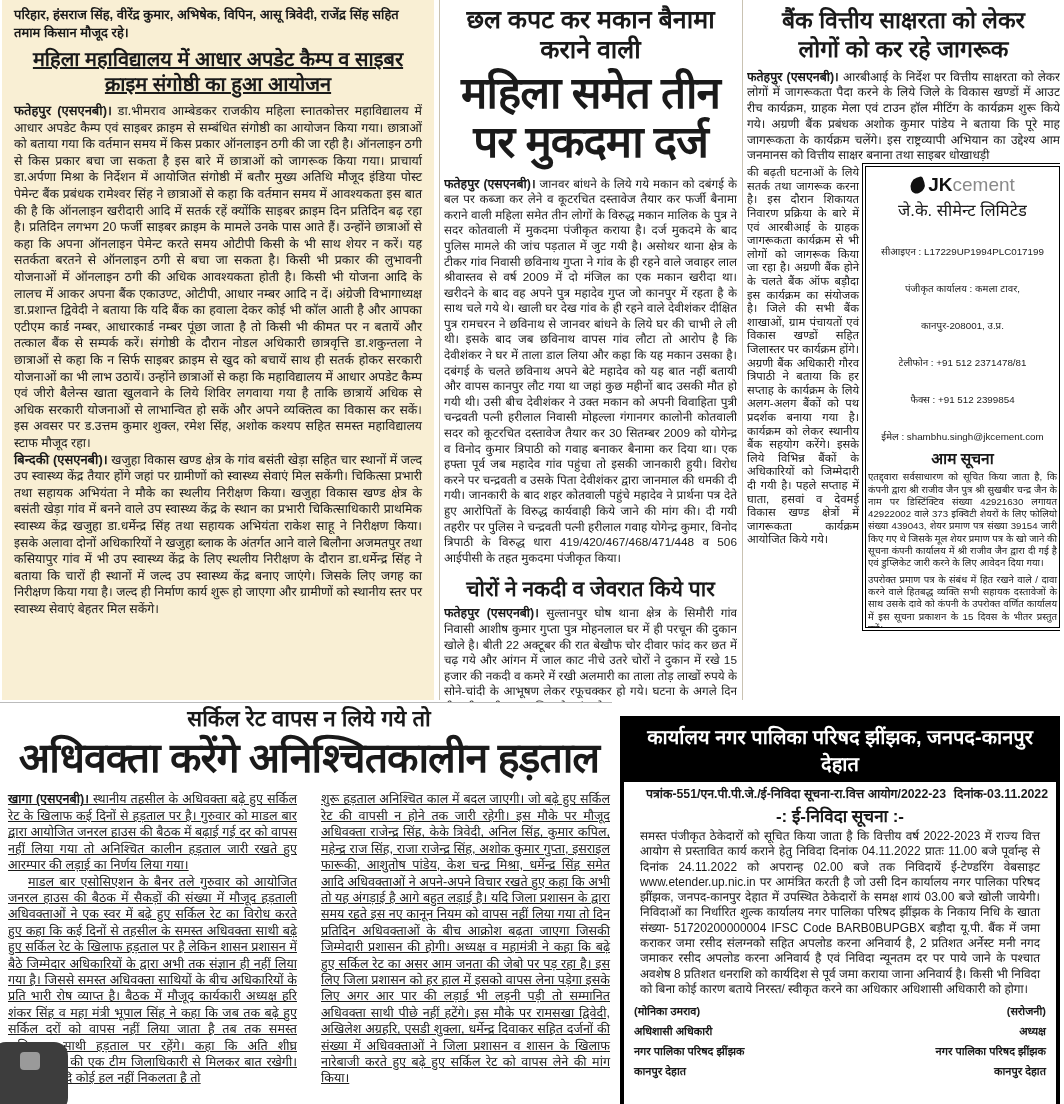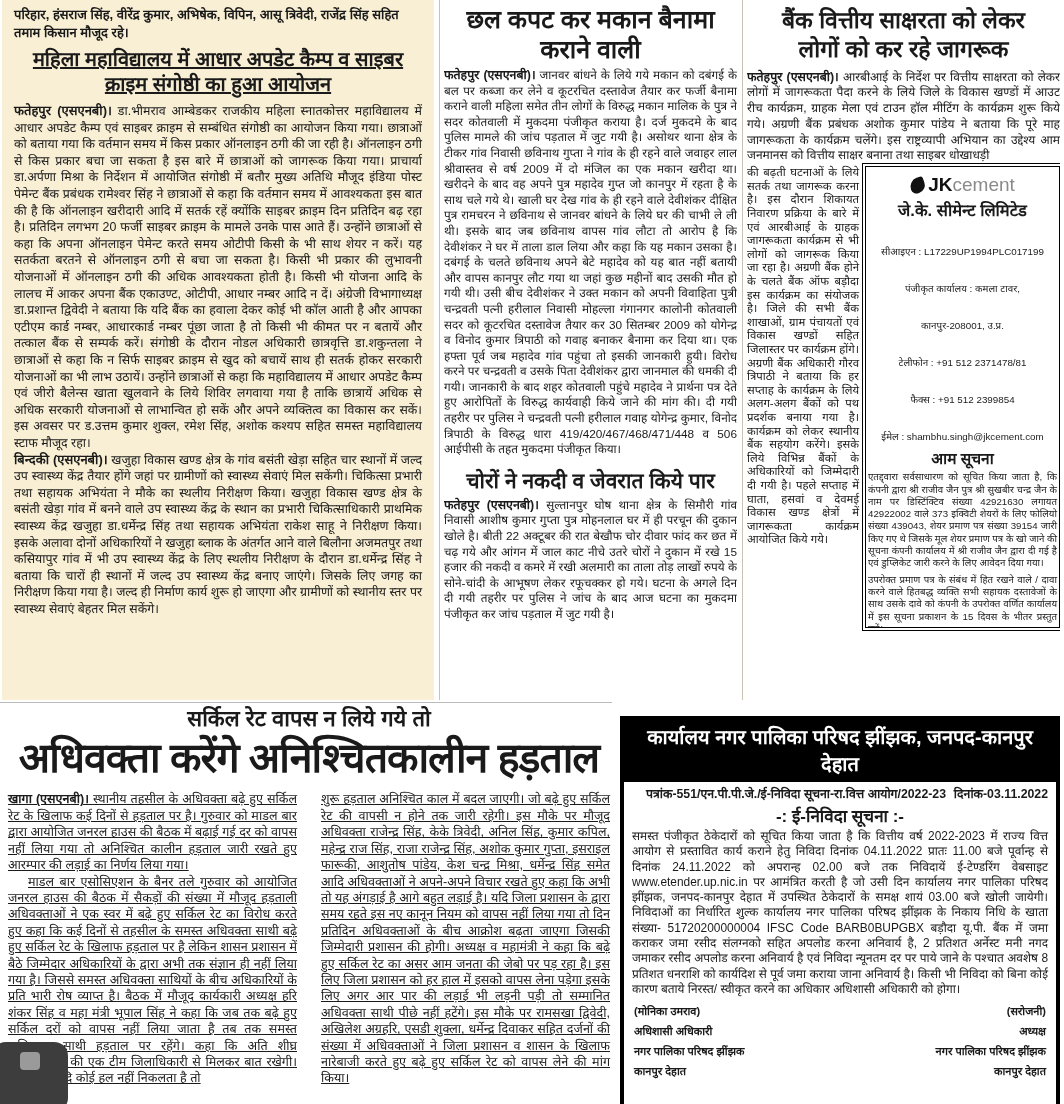--- a/index.html
+++ b/index.html
@@ -29,21 +29,21 @@
   .head-lg{font-weight:bold;font-size:23px;line-height:1.25;margin:4px 0 6px 0;}
   #bank-flex{display:flex;gap:6px;margin-top:2px;}
   #bank-narrow{width:112px;flex:0 0 112px;font-size:11.4px;line-height:13.6px;}
   
   #jk-ad{flex:1;border:1px solid #000;outline:1px solid #000;outline-offset:2px;
          padding:5px 2px;box-sizing:border-box;height:462px;overflow:hidden;background:#fff;}
   #jk-logo-row{display:flex;align-items:center;justify-content:center;gap:3px;margin:2px 0;}
   #jk-bird{width:15px;height:15px;background:#111;border-radius:80% 20% 70% 50%;transform:rotate(-20deg);}
   .jk-word{font-size:19px;font-weight:bold;color:#111;}
   .jk-word .grey{color:#8a8a8a;font-weight:normal;}
-  #jk-name{font-weight:bold;font-size:16.5px;margin:1px 0 3px 0;}
+  #jk-name{font-weight:normal;font-size:16.5px;margin:1px 0 3px 0;}
   .jk-line{font-size:9.8px;line-height:13px;margin-top:24px;}
   #jk-notice-title{font-weight:bold;font-size:15.5px;margin:4px 0 2px 0;}
   .jk-para{font-size:9.7px;line-height:12.3px;margin:0 0 4px 0;color:#222;}
   .jk-foot{display:flex;justify-content:space-between;font-size:9.8px;line-height:12.5px;}
   #jk-seal{position:relative;width:34px;height:34px;border:2px solid #555;border-radius:50%;
            transform:rotate(-14deg);opacity:.8;display:flex;align-items:center;justify-content:center;
            font-size:9px;color:#555;margin-top:-6px;}
   
   #strike{position:absolute;left:2px;top:702px;width:614px;height:402px;overflow:hidden;}
   #strike .kicker{font-size:22px;margin:4px 0;}
@@ -53,21 +53,21 @@
   .strike-col p{margin:0;}
   .strike-col .ind{text-indent:20px;}
   
   #tender{position:absolute;left:620px;top:716px;width:440px;height:408px;border:4px solid #000;
           box-sizing:border-box;background:#fff;overflow:hidden;}
   #tender-header{background:#000;color:#fff;font-weight:bold;font-size:20px;text-align:center;
                  padding:3px 2px 5px 2px;}
   #tender-refrow{display:flex;justify-content:space-between;font-weight:bold;font-size:12.3px;
                  padding:3px 8px 0 8px;margin-left:14px;}
   #tender-title{text-align:center;font-weight:bold;font-size:17px;margin:2px 0;}
-  #tender-body{font-size:11.9px;line-height:15.3px;padding:0 8px;margin:0;}
+  #tender-body{font-size:11.9px;line-height:15.3px;padding:0 16px;margin:0;}
   #tender-signs{display:flex;justify-content:space-between;padding:4px 10px 0 10px;}
   .sign-col{font-weight:bold;font-size:11px;line-height:20px;}
   .sign-col.right{text-align:right;}
   
   #corner-badge{position:absolute;left:-8px;top:1042px;width:76px;height:70px;background:#3d3d3d;
                 border-radius:14px;}
   #corner-badge .inner{position:absolute;left:28px;top:10px;width:20px;height:18px;background:#9a9a9a;
                        border-radius:4px;}
 </style>
 </head>
@@ -81,20 +81,24 @@
 
   <div id="left-box">
     <p class="cont">परिहार, हंसराज सिंह, वीरेंद्र कुमार, अभिषेक, विपिन, आसू त्रिवेदी, राजेंद्र सिंह सहित तमाम किसान मौजूद रहे।</p>
     <div class="head-md ctr">महिला महाविद्यालय में आधार अपडेट कैम्प व साइबर क्राइम संगोष्ठी का हुआ आयोजन</div>
     <p class="body-sm just"><b>फतेहपुर (एसएनबी)।</b> <span>डा.भीमराव आम्बेडकर राजकीय महिला स्नातकोत्तर महाविद्यालय में आधार अपडेट कैम्प एवं साइबर क्राइम से सम्बंधित संगोष्ठी का आयोजन किया गया। छात्राओं को बताया गया कि वर्तमान समय में किस प्रकार ऑनलाइन ठगी की जा रही है। ऑनलाइन ठगी से किस प्रकार बचा जा सकता है इस बारे में छात्राओं को जागरूक किया गया। प्राचार्या डा.अर्पणा मिश्रा के निर्देशन में आयोजित संगोष्ठी में बतौर मुख्य अतिथि मौजूद इंडिया पोस्ट पेमेन्ट बैंक प्रबंधक रामेश्वर सिंह ने छात्राओं से कहा कि वर्तमान समय में आवश्यकता इस बात की है कि ऑनलाइन खरीदारी आदि में सतर्क रहें क्योंकि साइबर क्राइम दिन प्रतिदिन बढ़ रहा है। प्रतिदिन लगभग 20 फर्जी साइबर क्राइम के मामले उनके पास आते हैं। उन्होंने छात्राओं से कहा कि अपना ऑनलाइन पेमेन्ट करते समय ओटीपी किसी के भी साथ शेयर न करें। यह सतर्कता बरतने से ऑनलाइन ठगी से बचा जा सकता है। किसी भी प्रकार की लुभावनी योजनाओं में ऑनलाइन ठगी की अधिक आवश्यकता होती है। किसी भी योजना आदि के लालच में आकर अपना बैंक एकाउण्ट, ओटीपी, आधार नम्बर आदि न दें। अंग्रेजी विभागाध्यक्ष डा.प्रशान्त द्विवेदी ने बताया कि यदि बैंक का हवाला देकर कोई भी कॉल आती है और आपका एटीएम कार्ड नम्बर, आधारकार्ड नम्बर पूंछा जाता है तो किसी भी कीमत पर न बतायें और तत्काल बैंक से सम्पर्क करें। संगोष्ठी के दौरान नोडल अधिकारी छात्रवृत्ति डा.शकुन्तला ने छात्राओं से कहा कि न सिर्फ साइबर क्राइम से खुद को बचायें साथ ही सतर्क होकर सरकारी योजनाओं का भी लाभ उठायें। उन्होंने छात्राओं से कहा कि महाविद्यालय में आधार अपडेट कैम्प एवं जीरो बैलेन्स खाता खुलवाने के लिये शिविर लगवाया गया है ताकि छात्रायें अधिक से अधिक सरकारी योजनाओं से लाभान्वित हो सकें और अपने व्यक्तित्व का विकास कर सकें। इस अवसर पर ड.उत्तम कुमार शुक्ल, रमेश सिंह, अशोक कश्यप सहित समस्त महाविद्यालय स्टाफ मौजूद रहा।</span></p>
     <p class="body-sm just"><b>बिन्दकी (एसएनबी)।</b> <span>खजुहा विकास खण्ड क्षेत्र के गांव बसंती खेड़ा सहित चार स्थानों में जल्द उप स्वास्थ्य केंद्र तैयार होंगे जहां पर ग्रामीणों को स्वास्थ्य सेवाएं मिल सकेंगी। चिकित्सा प्रभारी तथा सहायक अभियंता ने मौके का स्थलीय निरीक्षण किया। खजुहा विकास खण्ड क्षेत्र के बसंती खेड़ा गांव में बनने वाले उप स्वास्थ्य केंद्र के स्थान का प्रभारी चिकित्साधिकारी प्राथमिक स्वास्थ्य केंद्र खजुहा डा.धर्मेन्द्र सिंह तथा सहायक अभियंता राकेश साहू ने निरीक्षण किया। इसके अलावा दोनों अधिकारियों ने खजुहा ब्लाक के अंतर्गत आने वाले बिलौना अजमतपुर तथा कसियापुर गांव में भी उप स्वास्थ्य केंद्र के लिए स्थलीय निरीक्षण के दौरान डा.धर्मेन्द्र सिंह ने बताया कि चारों ही स्थानों में जल्द उप स्वास्थ्य केंद्र बनाए जाएंगे। जिसके लिए जगह का निरीक्षण किया गया है। जल्द ही निर्माण कार्य शुरू हो जाएगा और ग्रामीणों को स्थानीय स्तर पर स्वास्थ्य सेवाएं बेहतर मिल सकेंगे।</span></p>
   </div>
 
   <div id="mid-col">
     <div class="kicker ctr">छल कपट कर मकान बैनामा कराने वाली</div>
+    <div class="head-xl ctr">
+      <span>महिला समेत तीन</span><br>
+      <span>पर मुकदमा दर्ज</span>
+    </div>
     <p class="body-md just"><b>फतेहपुर (एसएनबी)।</b> <span>जानवर बांधने के लिये गये मकान को दबंगई के बल पर कब्जा कर लेने व कूटरचित दस्तावेज तैयार कर फर्जी बैनामा कराने वाली महिला समेत तीन लोगों के विरुद्ध मकान मालिक के पुत्र ने सदर कोतवाली में मुकदमा पंजीकृत कराया है। दर्ज मुकदमे के बाद पुलिस मामले की जांच पड़ताल में जुट गयी है। असोथर थाना क्षेत्र के टीकर गांव निवासी छविनाथ गुप्ता ने गांव के ही रहने वाले जवाहर लाल श्रीवास्तव से वर्ष 2009 में दो मंजिल का एक मकान खरीदा था। खरीदने के बाद वह अपने पुत्र महादेव गुप्त जो कानपुर में रहता है के साथ चले गये थे। खाली घर देख गांव के ही रहने वाले देवीशंकर दीक्षित पुत्र रामचरन ने छविनाथ से जानवर बांधने के लिये घर की चाभी ले ली थी। इसके बाद जब छविनाथ वापस गांव लौटा तो आरोप है कि देवीशंकर ने घर में ताला डाल लिया और कहा कि यह मकान उसका है। दबंगई के चलते छविनाथ अपने बेटे महादेव को यह बात नहीं बतायी और वापस कानपुर लौट गया था जहां कुछ महीनों बाद उसकी मौत हो गयी थी। उसी बीच देवीशंकर ने उक्त मकान को अपनी विवाहिता पुत्री चन्द्रवती पत्नी हरीलाल निवासी मोहल्ला गंगानगर कालोनी कोतवाली सदर को कूटरचित दस्तावेज तैयार कर 30 सितम्बर 2009 को योगेन्द्र व विनोद कुमार त्रिपाठी को गवाह बनाकर बैनामा कर दिया था। एक हफ्ता पूर्व जब महादेव गांव पहुंचा तो इसकी जानकारी हुयी। विरोध करने पर चन्द्रवती व उसके पिता देवीशंकर द्वारा जानमाल की धमकी दी गयी। जानकारी के बाद शहर कोतवाली पहुंचे महादेव ने प्रार्थना पत्र देते हुए आरोपितों के विरुद्ध कार्यवाही किये जाने की मांग की। दी गयी तहरीर पर पुलिस ने चन्द्रवती पत्नी हरीलाल गवाह योगेन्द्र कुमार, विनोद त्रिपाठी के विरुद्ध धारा 419/420/467/468/471/448 व 506 आईपीसी के तहत मुकदमा पंजीकृत किया।</span></p>
     <div class="head-sub ctr">चोरों ने नकदी व जेवरात किये पार</div>
     <p class="body-md just"><b>फतेहपुर (एसएनबी)।</b> <span>सुल्तानपुर घोष थाना क्षेत्र के सिमौरी गांव निवासी आशीष कुमार गुप्ता पुत्र मोहनलाल घर में ही परचून की दुकान खोले है। बीती 22 अक्टूबर की रात बेखौफ चोर दीवार फांद कर छत में चढ़ गये और आंगन में जाल काट नीचे उतरे चोरों ने दुकान में रखे 15 हजार की नकदी व कमरे में रखी अलमारी का ताला तोड़ लाखों रुपये के सोने-चांदी के आभूषण लेकर रफूचक्कर हो गये। घटना के अगले दिन दी गयी तहरीर पर पुलिस ने जांच के बाद आज घटना का मुकदमा पंजीकृत कर जांच पड़ताल में जुट गयी है।</span></p>
   </div>
 
   <div id="right-col">
     <div class="head-lg ctr">
       <span>बैंक वित्तीय साक्षरता को लेकर</span><br>
       <span>लोगों को कर रहे जागरूक</span>
     </div>

